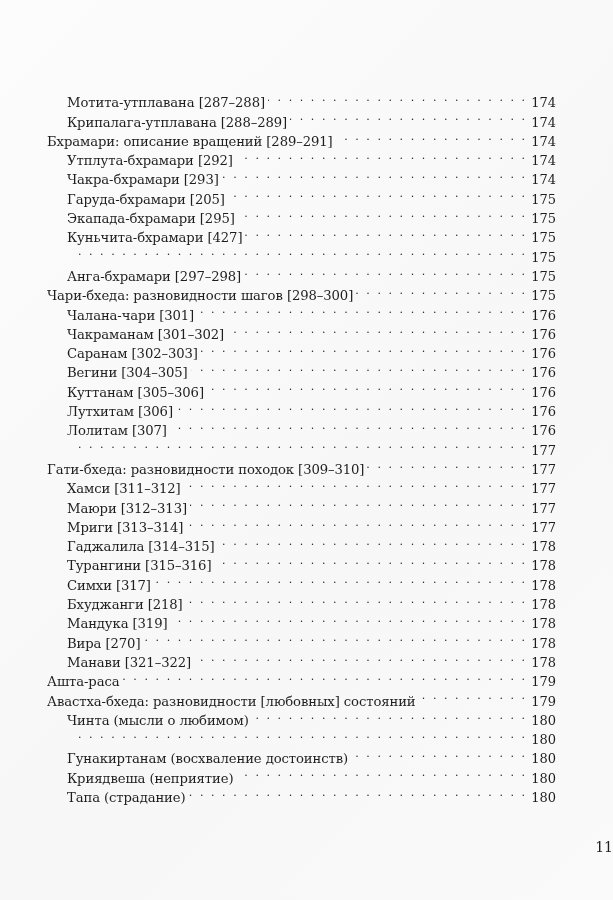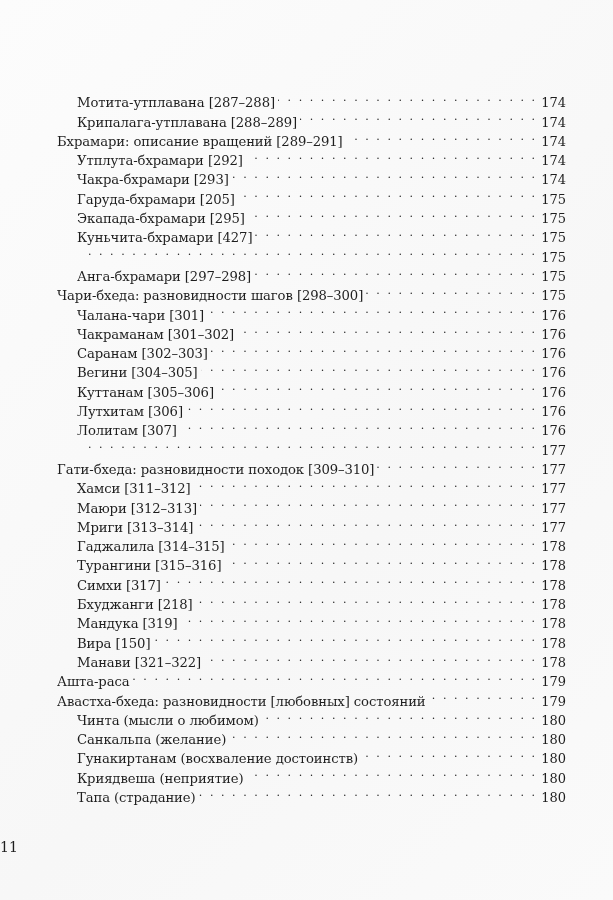--- a/index.html
+++ b/index.html
@@ -12,21 +12,21 @@
       color: #1e1e1e;
     }
     .page {
       position: absolute;
       left: 0; top: 0;
       width: 613px; height: 900px;
       background: linear-gradient(135deg, #fcfcfc 0%, #f7f7f7 60%, #fafafa 100%);
     }
     .toc {
       position: absolute;
-      left: 57px;
+      left: 47px;
       top: 88px;
       width: 509px;
       margin: 0; padding: 0;
       list-style: none;
     }
     .toc-row {
       display: flex;
       align-items: baseline;
       height: 19.3px;
       line-height: 19.3px;
@@ -53,21 +53,21 @@
     .toc-page {
       flex: 0 0 auto;
       min-width: 22px;
       text-align: left;
       font-size: 13px;
     }
     .folio {
       position: absolute;
       left: 0; width: 613px;
       top: 839px;
-      text-align: left;
+      text-align: right;
       font-size: 14px;
       color: #1e1e1e;
     }
   </style>
 </head>
 <body>
 
 <div class="page">
   <ul class="toc" id="toc">
       <li class="toc-row level-2">
@@ -202,21 +202,21 @@
         <span class="toc-title">Бхуджанги [218]</span>
         <span class="toc-leader"></span>
         <span class="toc-page">178</span>
       </li>
       <li class="toc-row level-2">
         <span class="toc-title">Мандука [319]</span>
         <span class="toc-leader"></span>
         <span class="toc-page">178</span>
       </li>
       <li class="toc-row level-2">
-        <span class="toc-title">Вира [150]</span>
+        <span class="toc-title">Вира [270]</span>
         <span class="toc-leader"></span>
         <span class="toc-page">178</span>
       </li>
       <li class="toc-row level-2">
         <span class="toc-title">Манави [321–322]</span>
         <span class="toc-leader"></span>
         <span class="toc-page">178</span>
       </li>
       <li class="toc-row level-1">
         <span class="toc-title">Ашта-раса</span>
@@ -227,21 +227,20 @@
         <span class="toc-title">Авастха-бхеда: разновидности [любовных] состояний</span>
         <span class="toc-leader"></span>
         <span class="toc-page">179</span>
       </li>
       <li class="toc-row level-2">
         <span class="toc-title">Чинта (мысли о любимом)</span>
         <span class="toc-leader"></span>
         <span class="toc-page">180</span>
       </li>
       <li class="toc-row level-2">
-        <span class="toc-title">Санкальпа (желание)</span>
         <span class="toc-leader"></span>
         <span class="toc-page">180</span>
       </li>
       <li class="toc-row level-2">
         <span class="toc-title">Гунакиртанам (восхваление достоинств)</span>
         <span class="toc-leader"></span>
         <span class="toc-page">180</span>
       </li>
       <li class="toc-row level-2">
         <span class="toc-title">Криядвеша (неприятие)</span>

